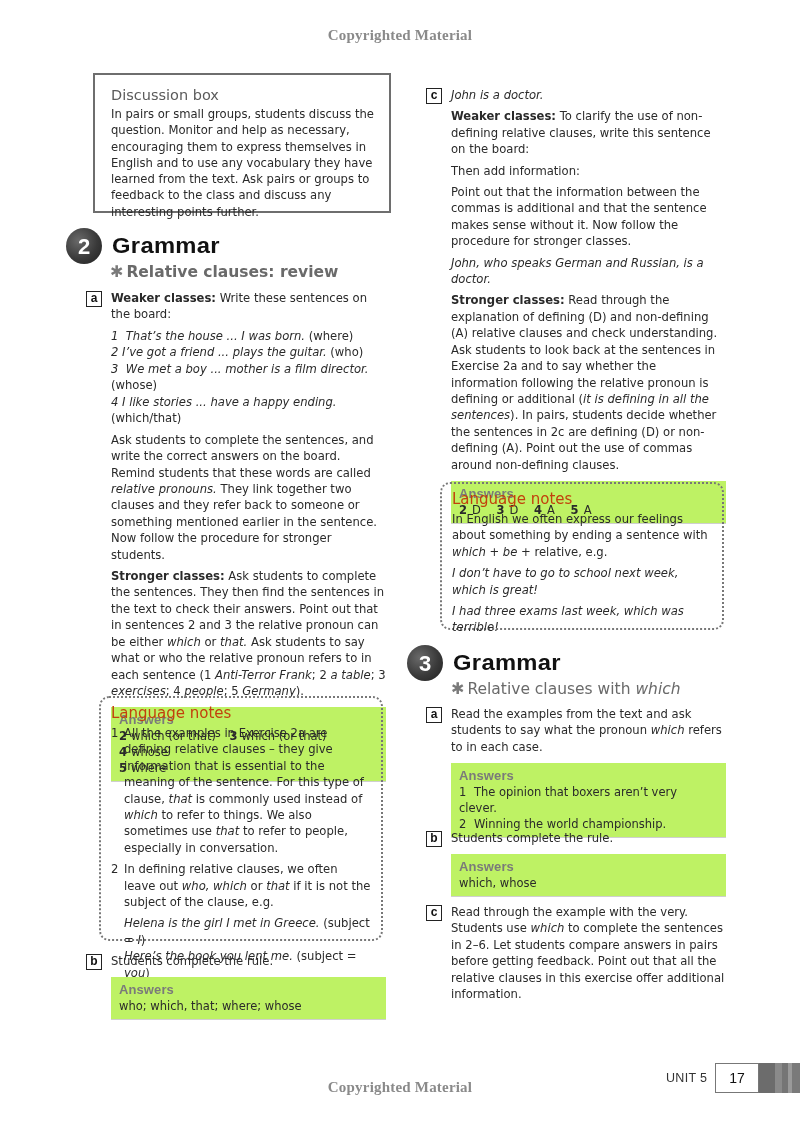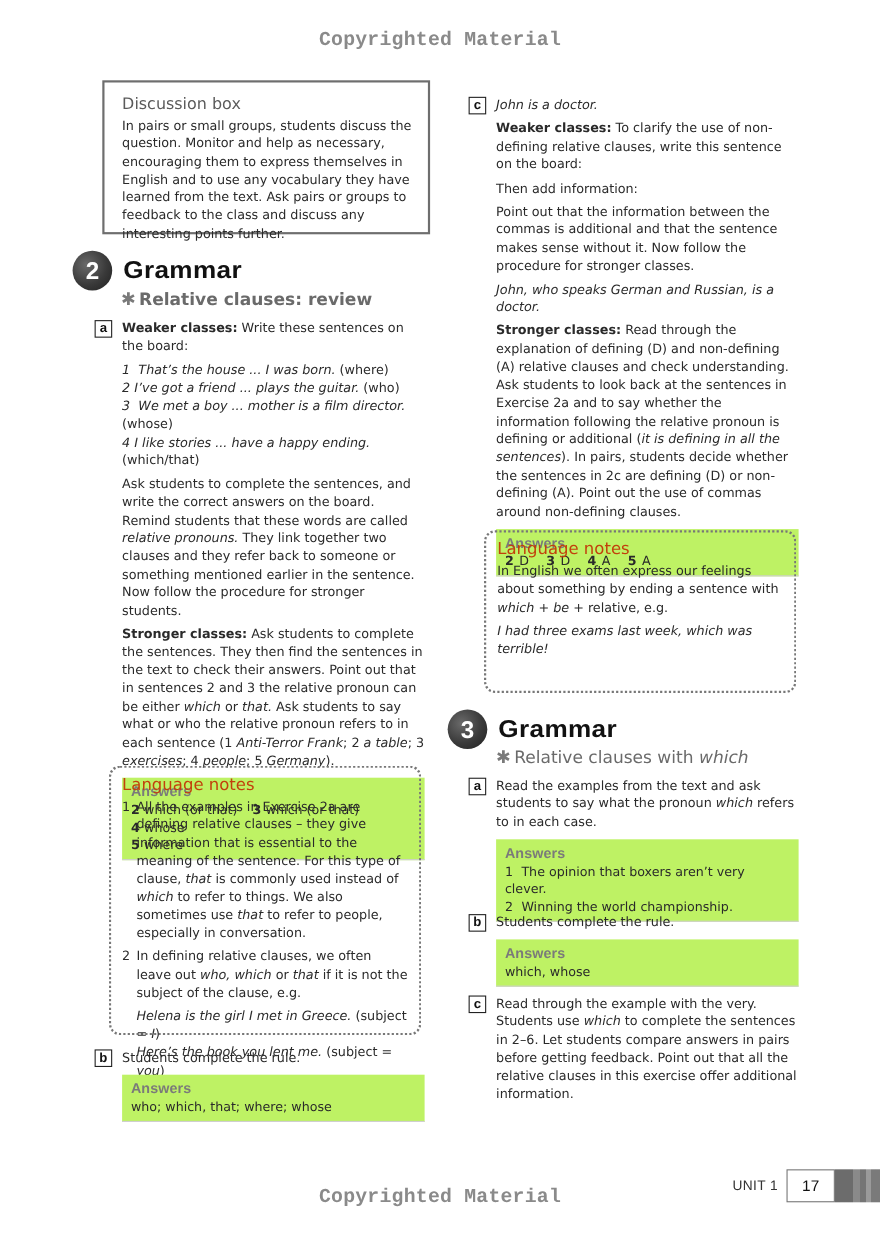--- a/index.html
+++ b/index.html
@@ -1,22 +1,22 @@
 <!DOCTYPE html>
 <html><head>
 <meta charset="utf-8">
 <style>
   * { box-sizing: border-box; margin: 0; padding: 0; }
   html, body { width: 800px; height: 1122px; background: #ffffff; overflow: hidden; }
   body { position: relative; font-family: "DejaVu Sans", sans-serif; color: #2a2a2a; }
 
   .watermark {
     position: absolute; left: 0; width: 800px; text-align: center;
-    font-family: Liberation Mono, monospace; font-weight: bold;
-    font-size: 18px; color: #8a8a8a; letter-spacing: 0.2px;
+    font-family: Liberation Serif, serif; font-weight: bold;
+    font-size: 15px; color: #8a8a8a; letter-spacing: 0.2px;
   }
   .wm-top { top: 27px; }
   .wm-bottom { top: 1079px; }
 
   .col { position: absolute; font-size: 11.6px; line-height: 16.4px; }
 
   p { margin-bottom: 5px; }
   i, em { font-style: italic; }
   b { font-weight: bold; }
 
@@ -174,20 +174,21 @@
         <span class="ans-num">4</span><span class="ans-gap">A</span>
         <span class="ans-num">5</span><span>A</span>
       </div>
     </div>
   </div>
 </div>
 
 <div class="notes-box" style="left:440px; top:482px; width:284px; height:148px;">
   <div class="notes-title">Language notes</div>
   <p><span>In English we often express our feelings about something by ending a sentence with </span><i>which + be</i><span> + relative, e.g.</span></p>
+  <p><i>I don’t have to go to school next week, which is great!</i></p>
   <p><i>I had three exams last week, which was terrible!</i></p>
 </div>
 
 <div class="section-head" style="left:407px; top:645px;">
   <div class="badge" style="left:0; top:0;">
     <span class="badge-num">3</span>
   </div>
   <div class="grammar-title" style="left:46px; top:5px;">Grammar</div>
   <div class="sub-title" style="left:44px; top:34px;">
     <span class="star">✱</span><span>Relative clauses with </span><i>which</i>
@@ -217,17 +218,17 @@
   </div>
 </div>
 
 <div class="exercise col" style="left:426px; top:904px; width:300px;">
   <div class="ex-letter">c</div>
   <div class="ex-body">
     <p><span>Read through the example with the very. Students use </span><i>which</i><span> to complete the sentences in 2–6. Let students compare answers in pairs before getting feedback. Point out that all the relative clauses in this exercise offer additional information.</span></p>
   </div>
 </div>
 
-<div class="footer-unit">UNIT 1</div>
+<div class="footer-unit">UNIT 5</div>
 <div class="page-box">17</div>
 <div class="page-tab"></div>
 
 <div class="watermark wm-bottom">Copyrighted Material</div>
 
 </body></html>

